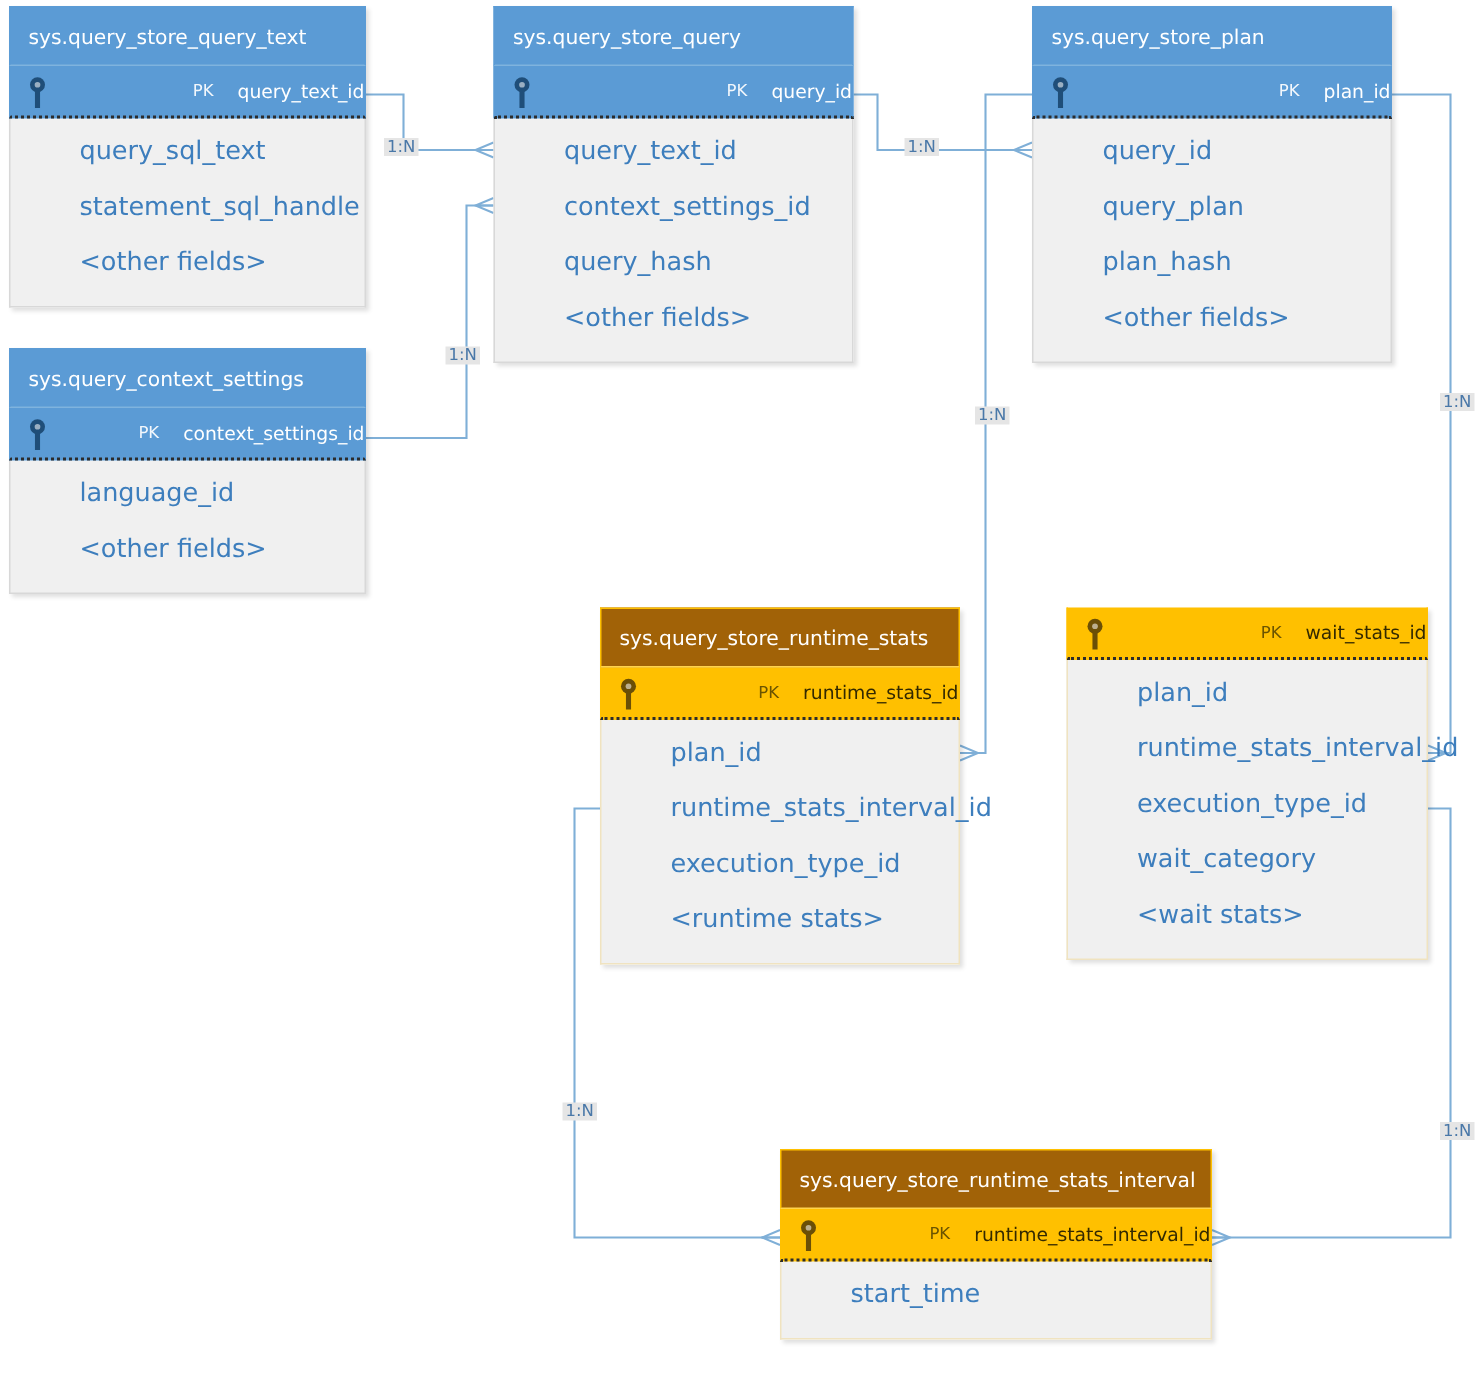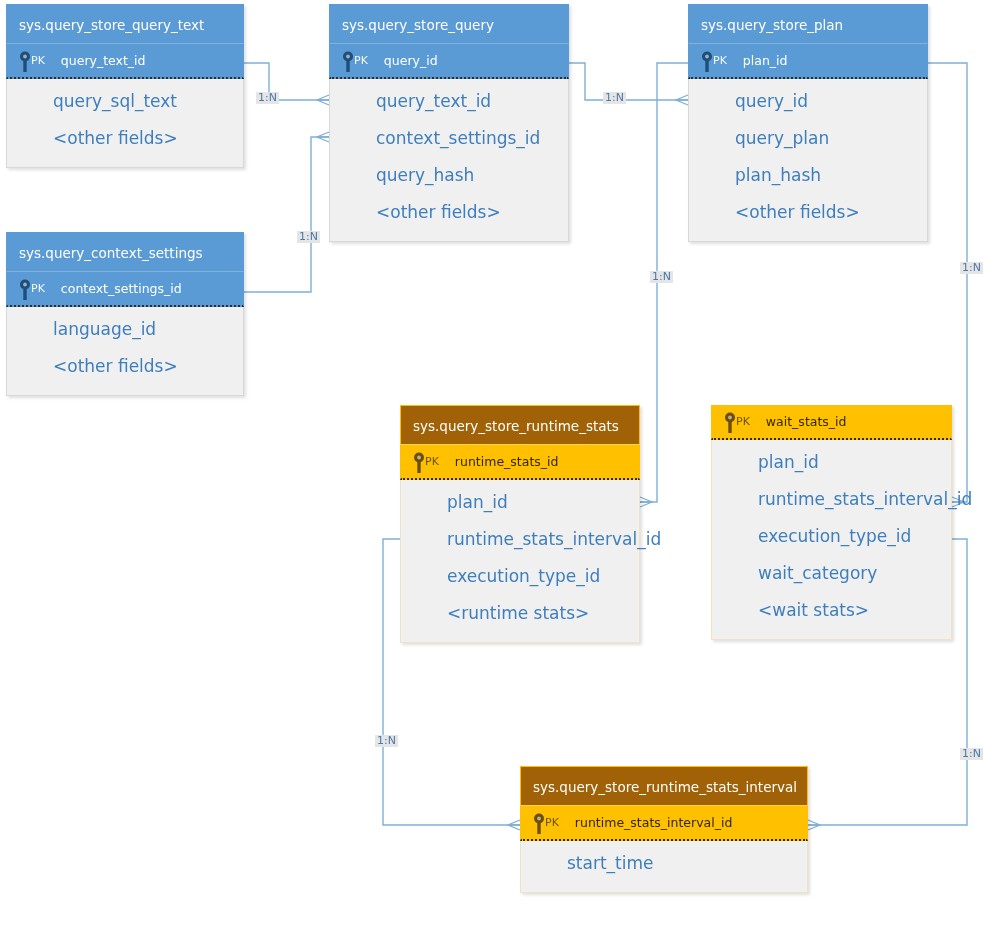--- a/index.html
+++ b/index.html
@@ -8,21 +8,21 @@
   #canvas{position:absolute;left:0;top:0;width:970px;height:933px;}
   svg.wires{position:absolute;left:0;top:0;width:983px;height:933px;pointer-events:none;}
 
   .entity{position:absolute;box-sizing:border-box;
           box-shadow:2px 2px 3px rgba(0,0,0,0.13);}
   .ent-title{box-sizing:border-box;height:40px;line-height:40px;
              padding:0 0 0 12px;color:#ffffff;font-size:13.5px;
              white-space:nowrap;overflow:hidden;}
   .ent-pk{box-sizing:border-box;height:35px;position:relative;
           display:flex;align-items:center;white-space:nowrap;
-          border-bottom:2px dotted #2c2c2c;}
+          border-bottom:2px dotted #2c2c2c;justify-content:flex-end;}
   .ent-body{box-sizing:border-box;background:#f0f0f0;
             border:1px solid #d8d8d8;border-top:none;padding:4px 0 10px 0;}
   .field{height:37px;line-height:37px;padding-left:46px;
          font-size:17px;color:#3d7ebd;white-space:nowrap;}
   .pk-label{font-size:11px;margin-left:24px;}
   .pk-name{font-size:12.5px;margin-left:16px;}
 
   
   .blue .ent-title{background:#5b9bd5;border:1px solid #5b9bd5;border-bottom:1px solid #7fb3de;}
   .blue .ent-pk{background:#5b9bd5;border-left:1px solid #5b9bd5;border-right:1px solid #5b9bd5;}
@@ -78,20 +78,21 @@
           <svg class="key-icon" viewBox="0 0 12 22">
             <circle cx="6" cy="5.5" r="5" fill="#1f4e79"></circle>
             <circle cx="6" cy="5.5" r="1.9" fill="#ffffff" opacity="0.55"></circle>
             <rect x="4.3" y="9" width="3.4" height="12" fill="#1f4e79"></rect>
           </svg>
           <span class="pk-label">PK</span>
           <span class="pk-name">query_text_id</span>
         </div>
         <div class="ent-body">
           <div class="field">query_sql_text</div>
+          <div class="field">statement_sql_handle</div>
           <div class="field">&lt;other fields&gt;</div>
         </div>
       </div>
       <div class="entity blue" style="left: 329px; top: 4px; width: 240px;">
         <div class="ent-title">sys.query_store_query</div>
         <div class="ent-pk">
           <svg class="key-icon" viewBox="0 0 12 22">
             <circle cx="6" cy="5.5" r="5" fill="#1f4e79"></circle>
             <circle cx="6" cy="5.5" r="1.9" fill="#ffffff" opacity="0.55"></circle>
             <rect x="4.3" y="9" width="3.4" height="12" fill="#1f4e79"></rect>

